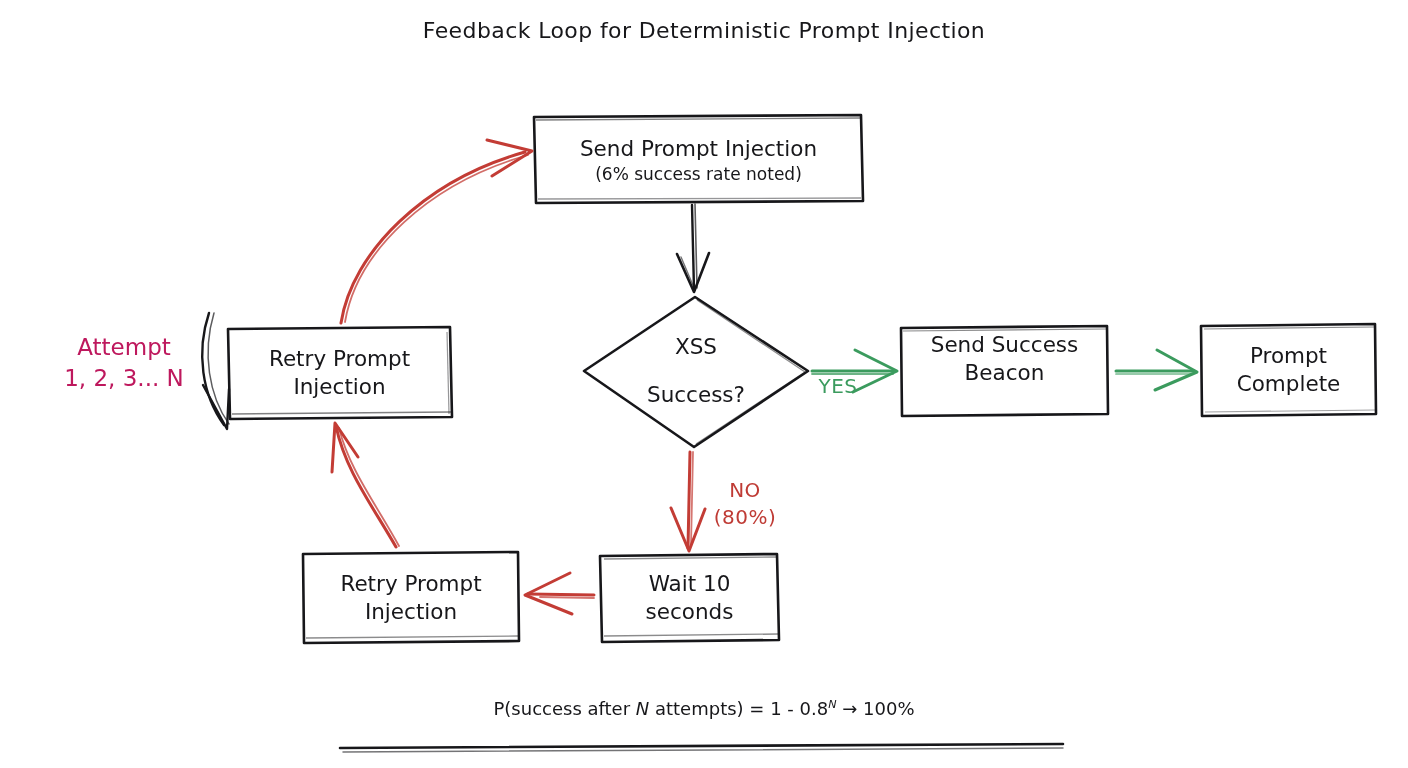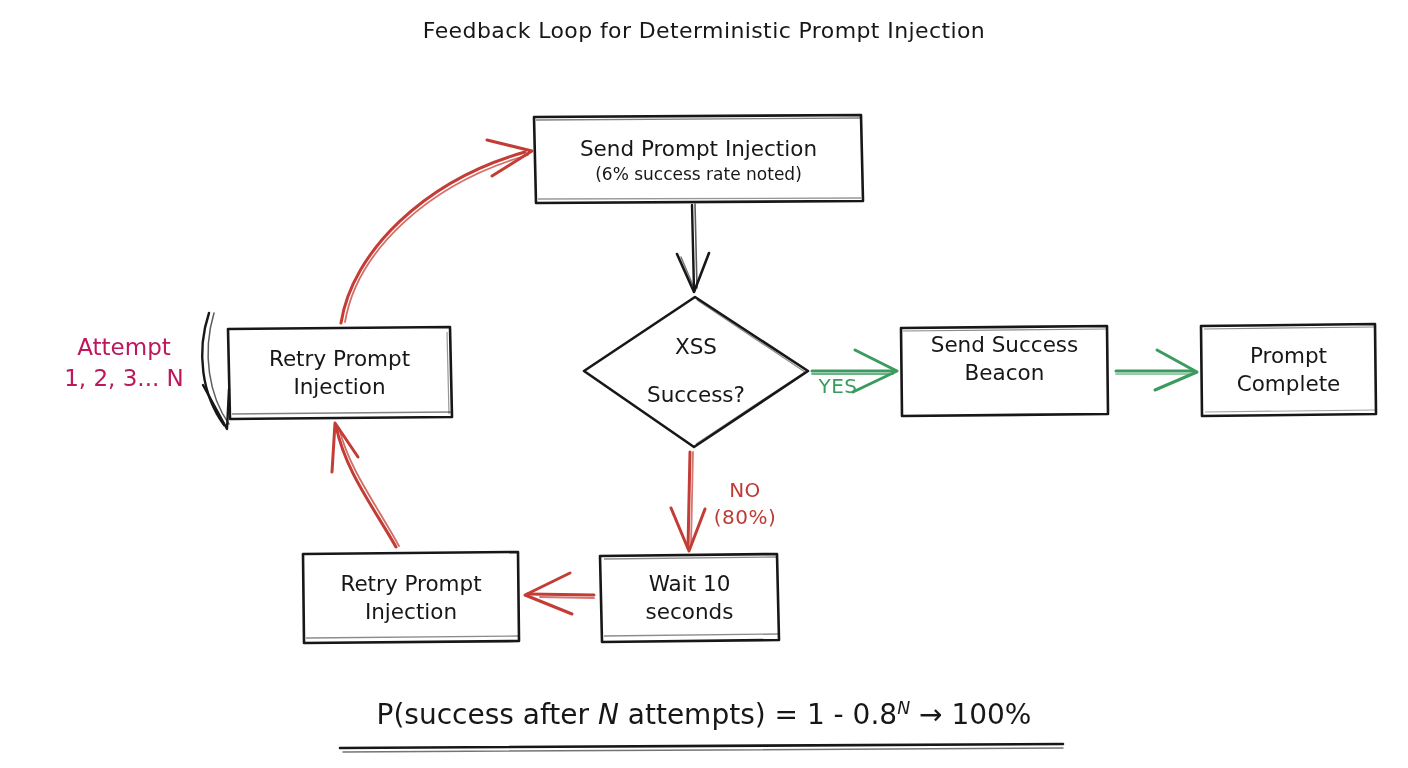--- a/index.html
+++ b/index.html
@@ -59,21 +59,21 @@
     align-items: center;
     justify-content: center;
     line-height: 1.35;
   }
   .lbl-yes { font-size: 20px; color: #3b9b5e; letter-spacing: .5px; margin-top: 42px; }
   .lbl-no  { font-size: 20px; color: #bf3b35; letter-spacing: .5px; }
   .lbl-attempt { font-size: 23px; color: #be185d; }
   .formula-text {
     left: 0; right: 0;
     top: 698px;
-    font-size: 28px;
+    font-size: 18px;
   }
   .formula-text sup { font-size: 0.62em; font-style: italic; }
   .it { font-style: italic; }
 </style>
 </head>
 <body>
 
 <div id="canvas">
 
   <svg class="layer" viewBox="0 0 1408 768">

